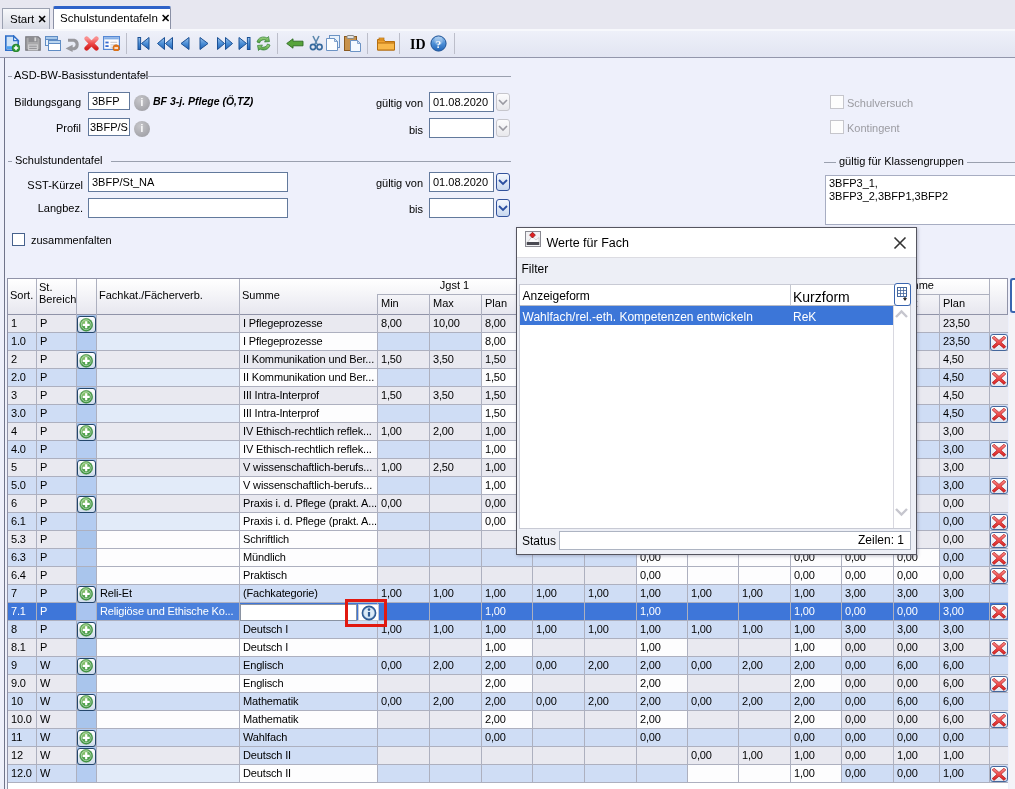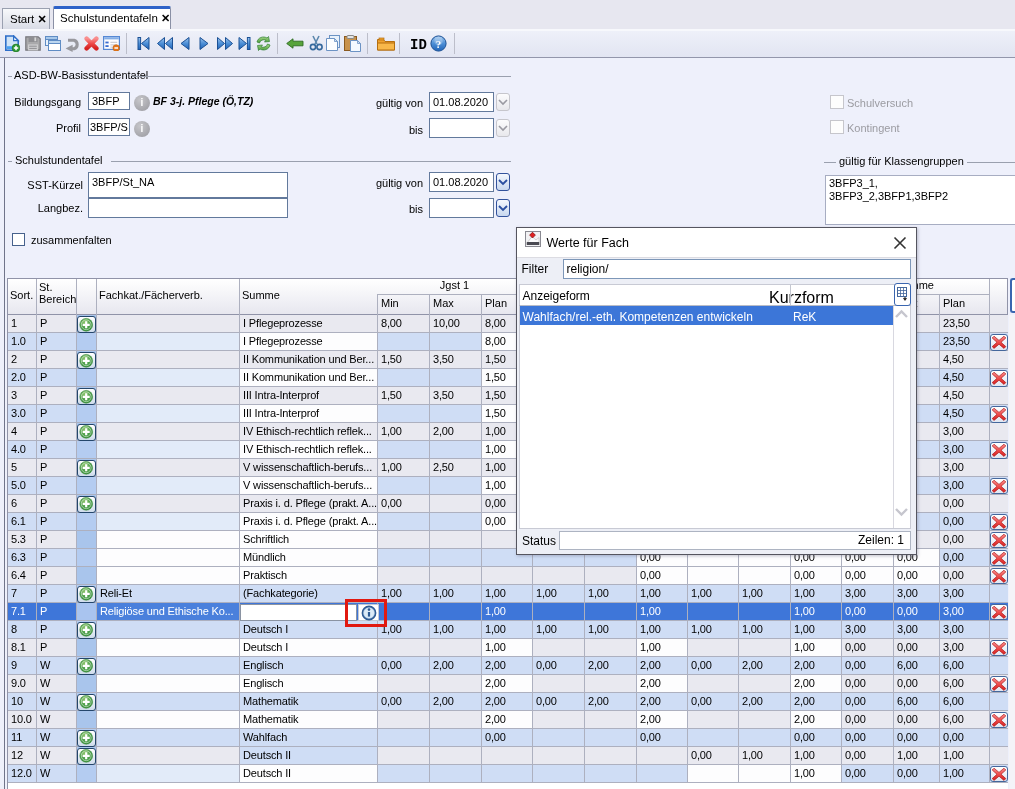--- a/index.html
+++ b/index.html
@@ -129,21 +129,21 @@
       <rect x="0.5" y="1.5" width="12" height="14" fill="#c8924c" stroke="#8a5a20"></rect>
       <rect x="3" y="0.5" width="7" height="3" rx="1" fill="#e4e4e4" stroke="#8a8a8a"></rect>
       <path d="M6.5 5.5 h7 l3 3 v8 h-10 z" fill="#f4f9ff" stroke="#6c93c4"></path>
       <path d="M13.5 5.5 l3 3 h-3 z" fill="#cfe0f2" stroke="#6c93c4" stroke-width="0.8"></path>
     </svg>
 <svg class="a" style="left:377px;top:36px" width="18" height="15" viewBox="0 0 18 15">
       <path d="M0.5 3.5 h6 l1.5 2 h9.5 v8.5 h-17 z" fill="#f0a22e" stroke="#b56f10"></path>
       <path d="M0.5 7 h17 v7 h-17 z" fill="#f8b84a" stroke="#b56f10"></path>
       <rect x="2" y="2" width="5" height="2" fill="#f0a22e" stroke="#b56f10" stroke-width="0.7"></rect>
     </svg>
-<div class="a" style="left:410px;top:37px;font-family:Liberation Mono, monospace;font-weight:bold;font-size:14px">ID</div>
+<div class="a" style="left:410px;top:37px;font-family:Liberation Serif, serif;font-weight:bold;font-size:14px">ID</div>
 <svg class="a" style="left:430px;top:35px" width="17" height="17" viewBox="0 0 17 17">
       <circle cx="8.5" cy="8.5" r="7.6" fill="url(#bg1)" stroke="#1b5094"></circle>
       <circle cx="8.5" cy="6" r="4.2" fill="#ffffff" opacity="0.25"></circle>
       <text x="8.5" y="12.5" font-size="11" font-weight="bold" fill="#fff" text-anchor="middle" font-family="Liberation Serif">?</text>
     </svg>
 <div class="sep" style="left:125.7px"></div>
 <div class="sep" style="left:276.6px"></div>
 <div class="sep" style="left:367px"></div>
 <div class="sep" style="left:399px"></div>
 <div class="sep" style="left:453.5px"></div>
@@ -169,21 +169,21 @@
 <div class="inp" style="left:429px;top:118px;width:65px;height:20px;line-height:18px"></div>
 <div class="chkd a" style="left:496px;top:93px;width:14px;height:18px;border-radius:3px;background:linear-gradient(#fcfcfd,#e8e8ec)"></div>
 <svg class="a" style="left:498px;top:99px" width="10" height="7" viewBox="0 0 10 7">
       <path d="M1 1 L5 5 L9 1" fill="none" stroke="#9a9aa2" stroke-width="1.6"></path>
     </svg>
 <div class="chkd a" style="left:496px;top:119px;width:14px;height:18px;border-radius:3px;background:linear-gradient(#fcfcfd,#e8e8ec)"></div>
 <svg class="a" style="left:498px;top:125px" width="10" height="7" viewBox="0 0 10 7">
       <path d="M1 1 L5 5 L9 1" fill="none" stroke="#9a9aa2" stroke-width="1.6"></path>
     </svg>
 <div class="lbl" style="left:-77px;top:179px;width:160px;text-align:right">SST-Kürzel</div>
-<div class="inp" style="left:88px;top:172px;width:200px;height:26px;line-height:18px">3BFP/St_NA</div>
+<div class="inp" style="left:88px;top:172px;width:200px;height:20px;line-height:18px">3BFP/St_NA</div>
 <div class="lbl" style="left:-77px;top:202px;width:160px;text-align:right">Langbez.</div>
 <div class="inp" style="left:88px;top:198px;width:200px;height:20px;line-height:18px"></div>
 <div class="lbl" style="left:263px;top:177px;width:160px;text-align:right">gültig von</div>
 <div class="inp" style="left:429px;top:172px;width:65px;height:20px;line-height:18px">01.08.2020</div>
 <div class="lbl" style="left:263px;top:203px;width:160px;text-align:right">bis</div>
 <div class="inp" style="left:429px;top:198px;width:65px;height:20px;line-height:18px"></div>
 <div class="a" style="left:496px;top:173px;width:14px;height:18px;border-radius:3px;border:1px solid #33539c;background:linear-gradient(#f4f8fd,#c8d8ef)"></div>
 <svg class="a" style="left:498px;top:179px" width="10" height="7" viewBox="0 0 10 7">
       <path d="M1 1 L5 5 L9 1" fill="none" stroke="#2a4fa0" stroke-width="1.8"></path>
     </svg>
@@ -864,24 +864,23 @@
       <path d="M2 12 L7 5.5 L11 9 L14 6.5 L14 13.5 L2 13.5 Z" fill="#fbfbfc" stroke="#aaa" stroke-width="0.5"></path>
       <rect x="1.8" y="11" width="12.4" height="3" fill="#4a4a52"></rect>
       <path d="M7.5 1.2 L10.4 4.1 L7.5 7 L4.6 4.1 Z" fill="#e02020" stroke="#7a0a0a" stroke-width="0.7"></path>
     </svg>
 <div class="lbl" style="left:546.5px;top:236px;font-size:12.5px">Werte für Fach</div>
 <svg class="a" style="left:892px;top:235px" width="16" height="16" viewBox="0 0 16 16">
       <path d="M2.5 2.5 L13.5 13.5 M13.5 2.5 L2.5 13.5" stroke="#333" stroke-width="1.6"></path>
     </svg>
 <div class="a" style="left:517px;top:256.5px;width:399px;height:1px;background:#dcdce2"></div>
 <div class="lbl" style="left:521.5px;top:262px;font-size:12px">Filter</div>
-<div class="inp" style="left:562.5px;top:259px;width:348px;height:20px;line-height:18px;border-color:#7d97b8;font-size:12px">religion/</div>
 <div class="a" style="left:519px;top:284px;width:392px;height:245px;background:#fff;border:1px solid #c8cad4"></div>
 <div class="lbl" style="left:522.5px;top:289px;font-size:12px">Anzeigeform</div>
-<div class="lbl" style="left:769px;top:289px;font-size:16px">Kurzform</div>
+<div class="lbl" style="left:793px;top:289px;font-size:14px">Kurzform</div>
 <div class="a" style="left:790px;top:285px;width:1px;height:20px;background:#c4c7d0"></div>
 <div class="a" style="left:519px;top:305px;width:392px;height:1px;background:#b9bcc6"></div>
 <div class="a" style="left:893.5px;top:283px;width:17px;height:22.5px;background:#fff;border:1.5px solid #3a66b0;border-radius:3px"></div>
 <svg class="a" style="left:896.5px;top:287px" width="12" height="14" viewBox="0 0 12 14">
       <rect x="0.5" y="0.5" width="9" height="9" fill="none" stroke="#44679c"></rect>
       <path d="M0.5 3.5 h9 M3.5 0.5 v9 M6.5 0.5 v9 M0.5 6.5 h9" stroke="#44679c" stroke-width="0.8"></path>
       <path d="M8 10 v2.5 M6.5 11 L8 13 L9.5 11" stroke="#222" stroke-width="1.1" fill="none"></path>
     </svg>
 <div class="a" style="left:519.5px;top:306px;width:373.5px;height:19px;background:#3c76d8"></div>
 <div class="lbl" style="left:522.5px;top:309.5px;color:#fff;font-size:12px">Wahlfach/rel.-eth. Kompetenzen entwickeln</div>

